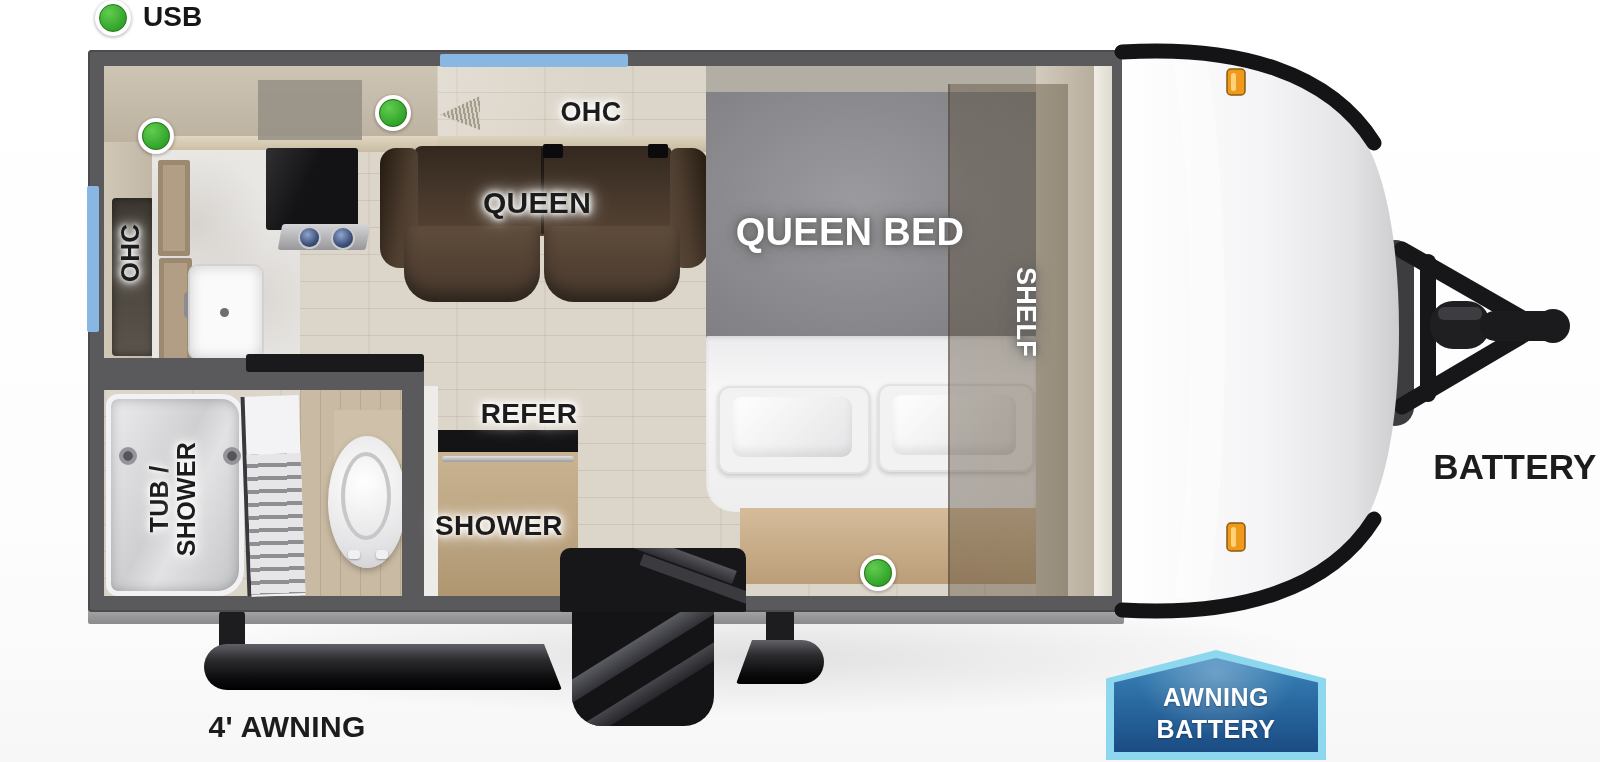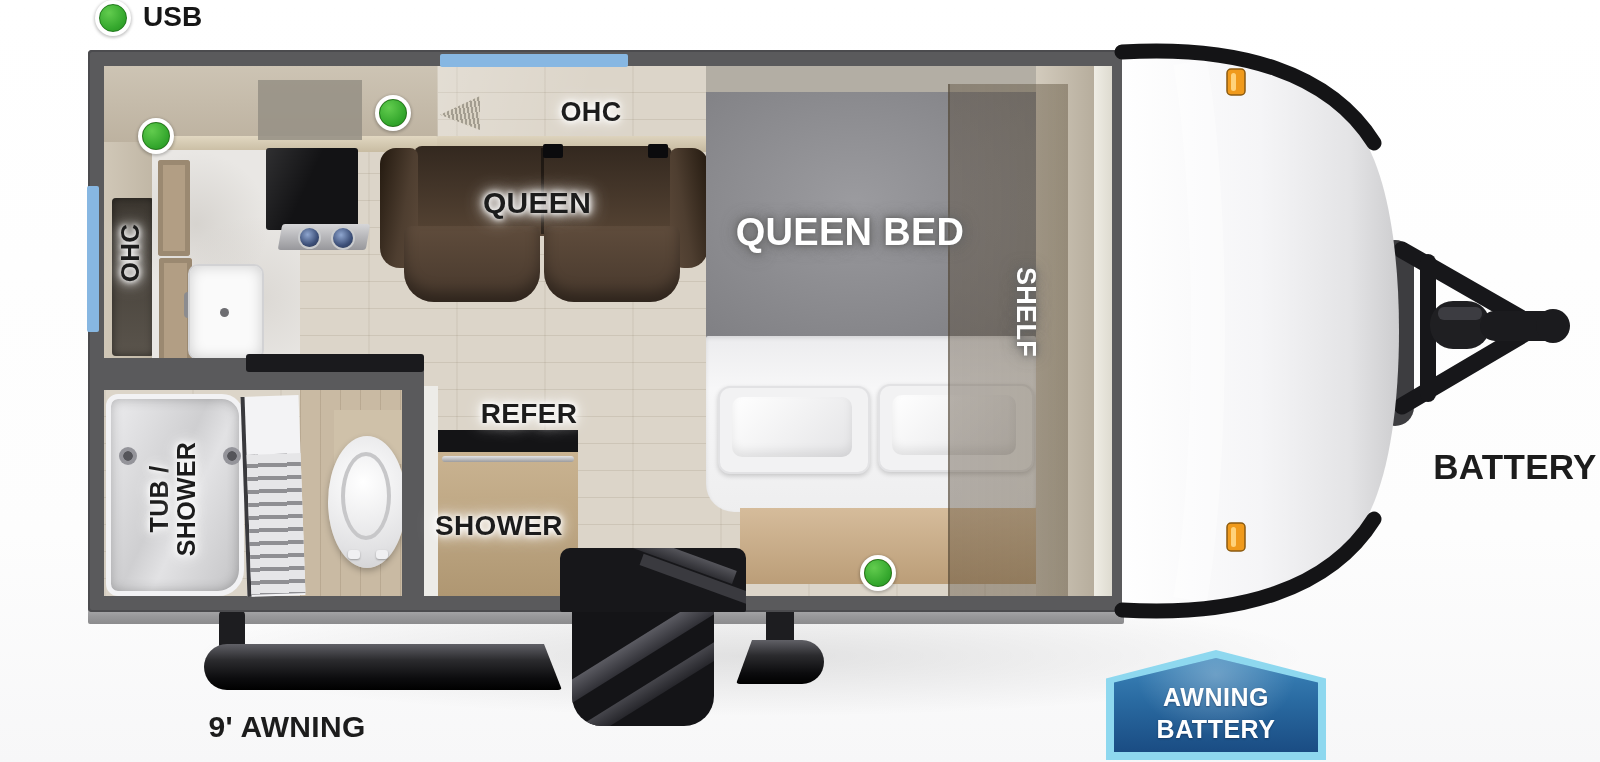--- a/index.html
+++ b/index.html
@@ -257,21 +257,21 @@
   <div class="lbl" style="left:591px;top:112px;font-size:27px;">OHC</div>
   <div class="lbl" style="left:537px;top:203px;font-size:30px;">QUEEN</div>
   <div class="lbl white" style="left:850px;top:232px;font-size:38px;">QUEEN BED</div>
   <div class="lbl white cw" style="left:1026px;top:312px;font-size:27px;">SHELF</div>
   <div class="lbl" style="left:529px;top:414px;font-size:28px;">REFER</div>
   <div class="lbl" style="left:499px;top:526px;font-size:28px;">SHOWER</div>
   <div class="lbl ccw" style="left:172px;top:499px;font-size:25px;">
     <div>TUB /</div>
     <div>SHOWER</div>
   </div>
-  <div class="lbl plain" style="left:287px;top:727px;font-size:30px;">9' AWNING</div>
+  <div class="lbl plain" style="left:287px;top:727px;font-size:30px;">4' AWNING</div>
   <div class="lbl plain" style="left:1515px;top:467px;font-size:35px;">
     <div>BATTERY</div>
   </div>
 
   <div class="usb-dot" style="left:142px;top:122px;"></div>
   <div class="usb-dot" style="left:379px;top:99px;"></div>
   <div class="usb-dot" style="left:864px;top:559px;"></div>
 
   <div class="abs" style="left:99px;top:0px;width:200px;height:40px;">
     <div class="usb-dot" style="left:0;top:4px;"></div>

